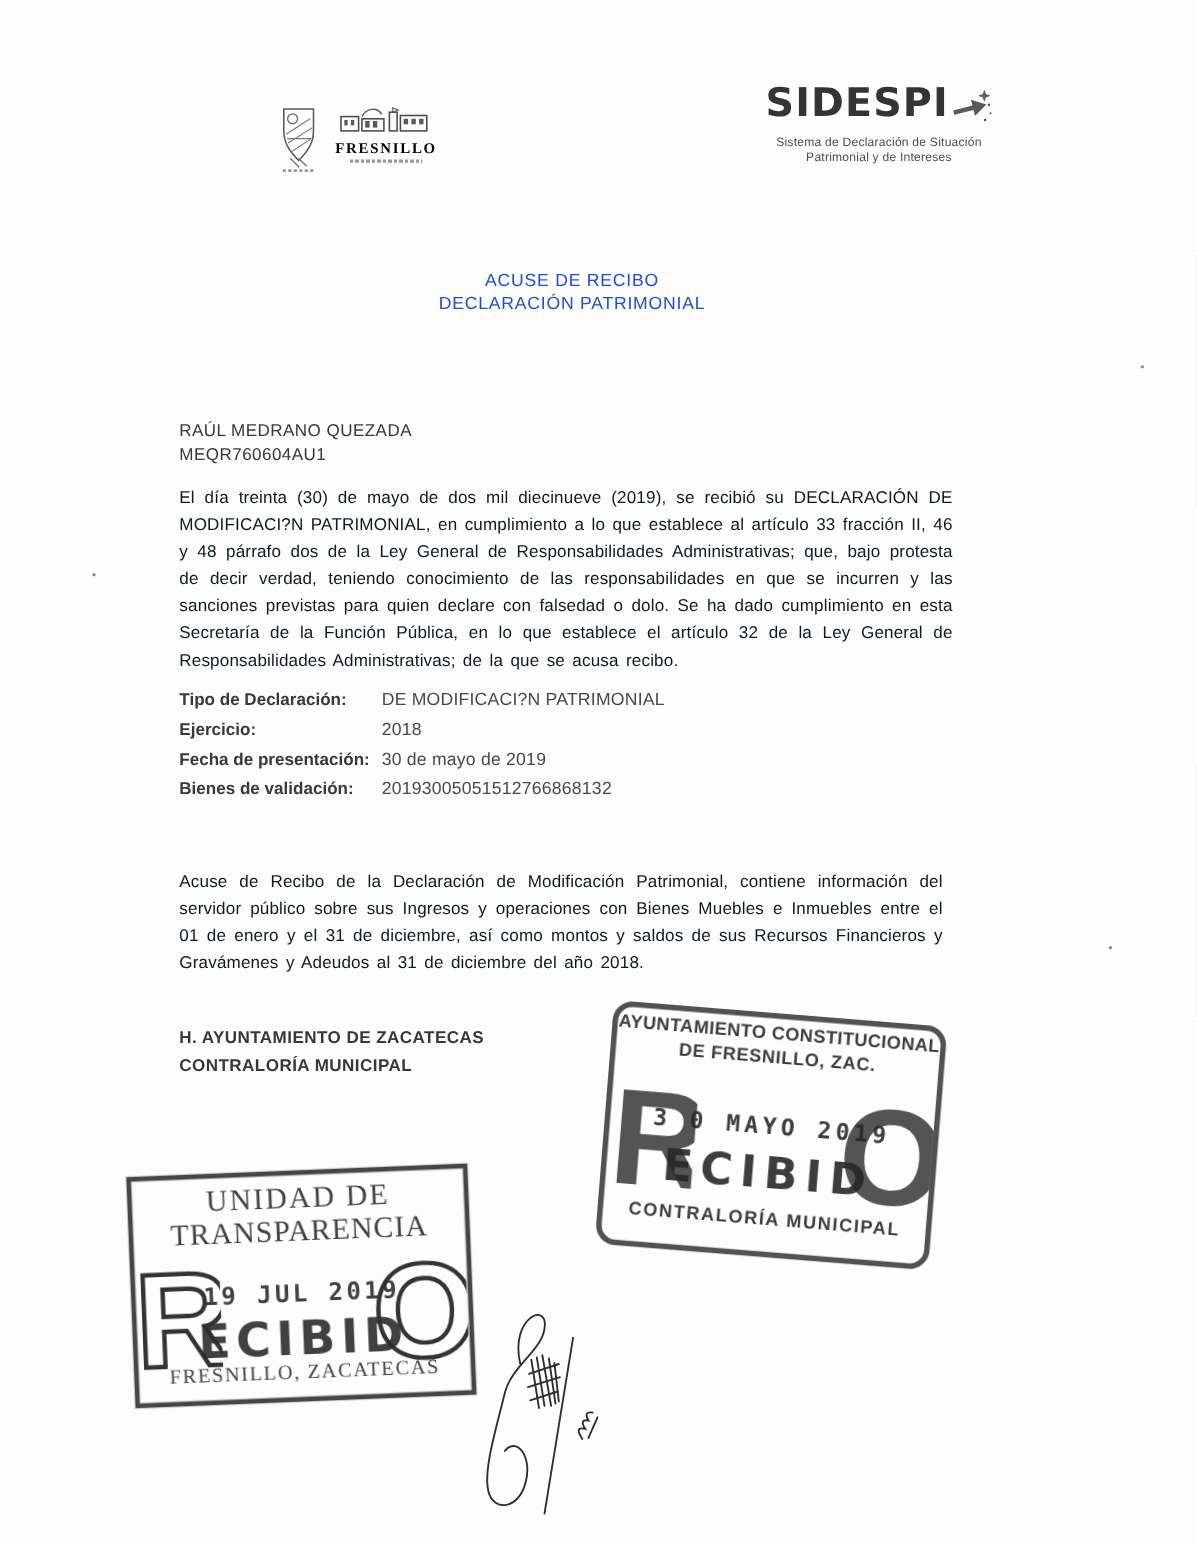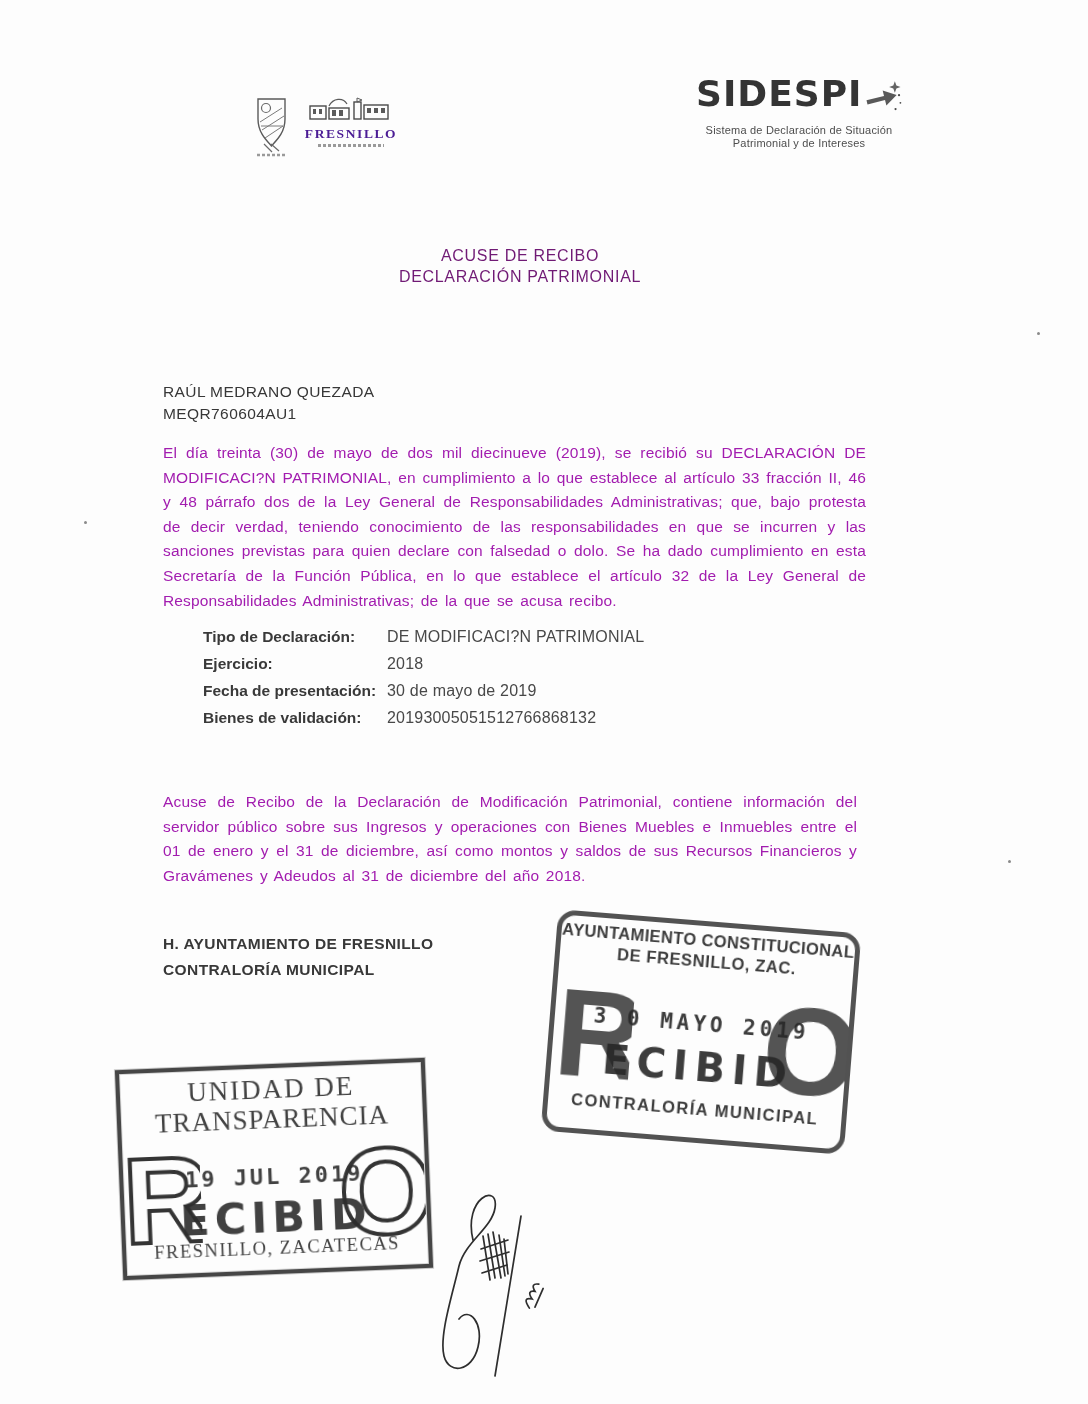--- a/index.html
+++ b/index.html
@@ -3,41 +3,41 @@
 <meta charset="utf-8">
 <style>
   html,body{margin:0;padding:0;background:#dcdcdc;}
   .page{position:relative;width:1088px;height:1404px;margin:0 auto;background:#fdfdfd;
         font-family:"Liberation Sans",sans-serif;color:#3f3f3f;overflow:hidden;}
 
   
   .crest{position:absolute;left:252px;top:96px;}
   .fresnillo-logo{position:absolute;left:303px;top:97px;width:96px;text-align:center;filter:blur(.2px);}
   .fresnillo-word{font-family:"Liberation Serif",serif;font-size:13.5px;font-weight:600;
-                  letter-spacing:1.6px;color:#4c1d95;margin-top:1px;}
+                  letter-spacing:1.6px;color:#000000;margin-top:1px;}
   .fresnillo-tagline{width:66px;height:3px;margin:2px auto 0;
                      background:repeating-linear-gradient(90deg,#9a9a9a 0 3px,transparent 3px 5px);}
   .sidespi-logo{position:absolute;left:696px;top:72px;width:206px;text-align:center;}
   .sidespi-row{display:flex;align-items:flex-start;justify-content:center;gap:2px;}
   .sidespi-word{font-family:"DejaVu Sans",sans-serif;font-weight:900;font-size:36px;line-height:44px;
                 letter-spacing:1px;color:#383838;filter:blur(.35px) contrast(1.05);}
   .sidespi-tagline{font-size:11px;line-height:13px;color:#4d4d4d;letter-spacing:.2px;filter:blur(.2px);}
 
   
   .doc-title{position:absolute;top:245px;left:0;width:1040px;text-align:center;
-             font-size:16px;line-height:21px;letter-spacing:.7px;color:#701a75;filter:blur(.15px);}
+             font-size:16px;line-height:21px;letter-spacing:.7px;color:#1d4ed8;filter:blur(.15px);}
   .recipient{position:absolute;top:381px;left:163px;font-weight:normal;font-size:15.5px;
              line-height:22px;letter-spacing:.4px;color:#373737;filter:blur(.15px);}
   .para{position:absolute;left:163px;font-size:15.5px;line-height:24.6px;text-align:justify;
-        color:#a21caf;word-spacing:2.2px;letter-spacing:.15px;filter:blur(.2px);}
+        color:#0f172a;word-spacing:2.2px;letter-spacing:.15px;filter:blur(.2px);}
   .para-1{top:441px;width:703px;}
   .para-2{top:790px;width:694px;}
   .details{position:absolute;top:628px;left:163px;filter:blur(.15px);}
   .detail-row{display:flex;height:27px;}
-  .detail-label{width:184px;flex-shrink:0;font-weight:bold;font-size:15.5px;color:#393939;margin-left:40px;}
+  .detail-label{width:184px;flex-shrink:0;font-weight:bold;font-size:15.5px;color:#393939;}
   .detail-value{font-size:16px;color:#484848;letter-spacing:.2px;}
   .issuer{position:absolute;top:931px;left:163px;font-weight:bold;font-size:15.5px;
           line-height:26px;letter-spacing:.4px;color:#383838;filter:blur(.15px);}
 
   
   .stamp{position:absolute;color:rgba(44,44,44,.9);}
   .stamp .cline{position:absolute;left:0;width:100%;text-align:center;}
 
   .stamp-contraloria{left:549px;top:921px;width:294px;height:212px;
       border:5px solid rgba(44,44,44,.8);border-radius:18px;
@@ -148,21 +148,21 @@
     </div>
     <div class="detail-row">
       <span class="detail-label">Bienes de validación:</span>
       <span class="detail-value">20193005051512766868132</span>
     </div>
   </div>
 
   <div class="para para-2">Acuse de Recibo de la Declaración de Modificación Patrimonial, contiene información del servidor público sobre sus Ingresos y operaciones con Bienes Muebles e Inmuebles entre el 01 de enero y el 31 de diciembre, así como montos y saldos de sus Recursos Financieros y Gravámenes y Adeudos al 31 de diciembre del año 2018.</div>
 
   <div class="issuer">
-    <div>H. AYUNTAMIENTO DE FRESNILLO</div>
+    <div>H. AYUNTAMIENTO DE ZACATECAS</div>
     <div>CONTRALORÍA MUNICIPAL</div>
   </div>
 
   <div class="stamp stamp-contraloria">
     <div class="cline stc-line1">AYUNTAMIENTO CONSTITUCIONAL</div>
     <div class="cline stc-line2">DE FRESNILLO, ZAC.</div>
     <div class="stc-bigL">
       <svg width="78" height="146" viewBox="0 0 78 146">
         <text x="2" y="118" font-family="Liberation Sans, sans-serif" font-weight="bold" font-size="124" fill="#3a3a3a" opacity=".85">R</text>
       </svg>

